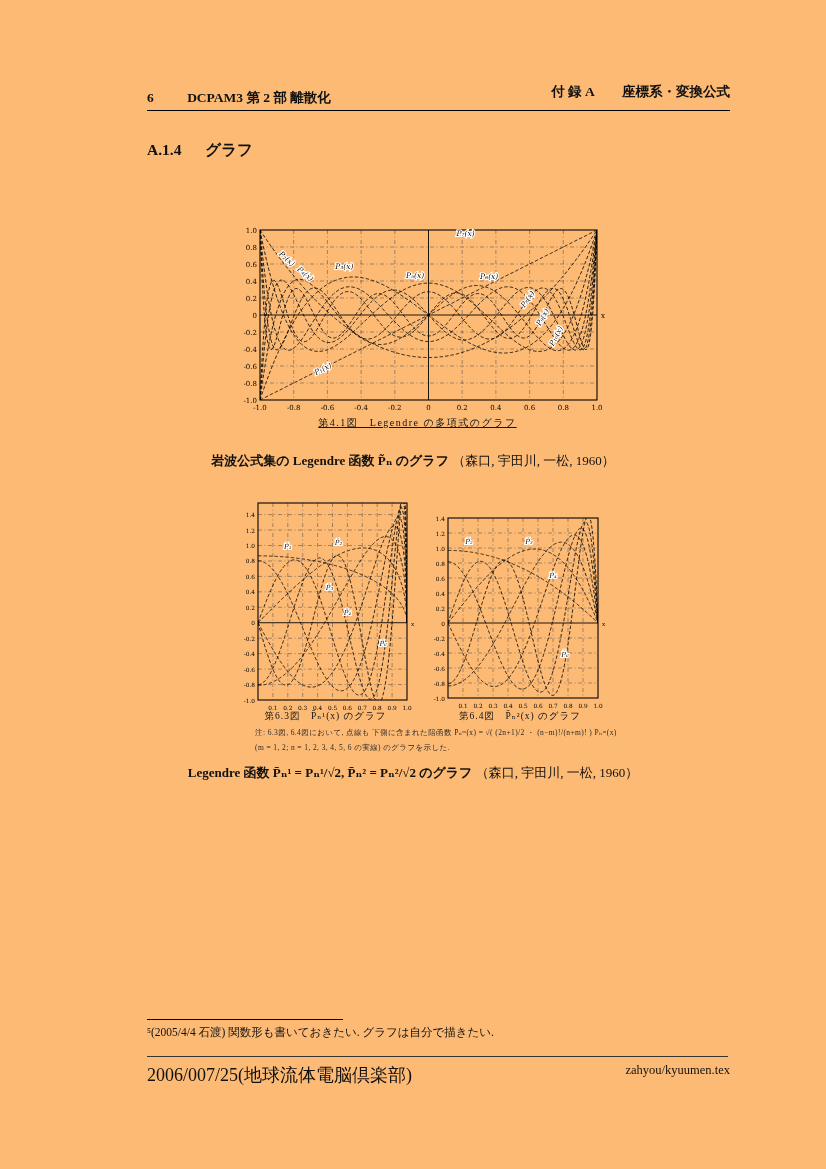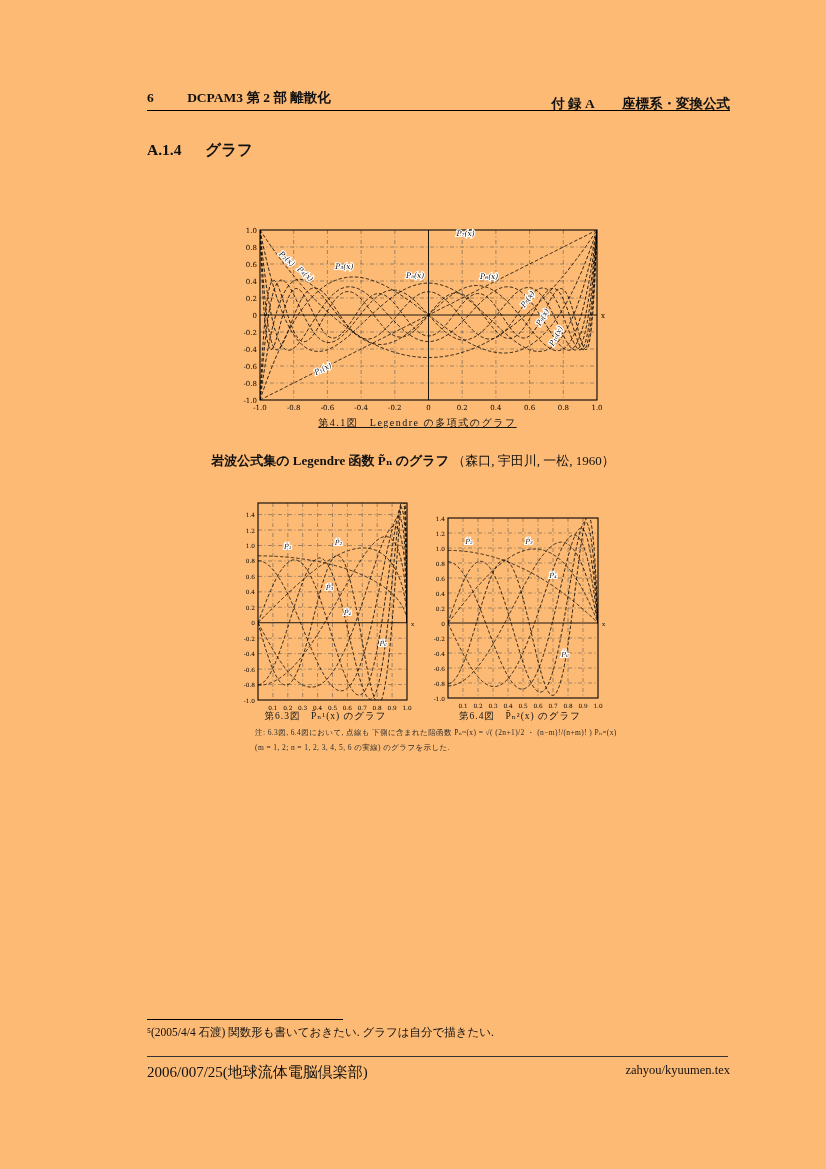--- a/index.html
+++ b/index.html
@@ -2,21 +2,21 @@
 <html><head>
 <meta charset="utf-8">
 <style>
   html,body{margin:0;padding:0;background:#e8e8e8;}
   .page{position:relative;width:826px;height:1169px;background:#fdba74;margin:0 auto;
         font-family:"Liberation Serif","DejaVu Serif",serif;color:#111;overflow:hidden;}
   .abs{position:absolute;}
   
   .header-left{left:147px;top:89px;font-size:13.5px;font-weight:bold;white-space:nowrap;}
   .page-number{display:inline-block;margin-right:30px;}
-  .header-right{top:95px;right:96px;font-size:13.5px;font-weight:bold;white-space:nowrap;text-align:right;}
+  .header-right{top:83px;right:96px;font-size:13.5px;font-weight:bold;white-space:nowrap;text-align:right;}
   .appendix-label{display:inline-block;margin-right:24px;}
   .rule{height:1px;background:#000;}
   .header-rule{left:147px;top:110px;width:583px;}
   
   .section-heading{left:147px;top:140px;font-size:15.5px;font-weight:bold;}
   .section-number{display:inline-block;margin-right:20px;text-align:right;}
   .intro{left:147px;top:174px;width:600px;font-size:13.5px;}
   
   .scanfig{filter:blur(0.25px) contrast(1.12);}
   .fig1-wrap{left:225px;top:224px;}
@@ -33,21 +33,21 @@
       color:#222;letter-spacing:1px;}
   .fig2b-scan-caption{left:430px;top:710px;width:180px;text-align:center;font-size:9.5px;
       color:#222;letter-spacing:1px;}
   .scan-note{left:255px;font-size:7.5px;color:#333;letter-spacing:.4px;white-space:nowrap;}
   .note1{top:728px;}
   .note2{top:743px;}
   
   .footnote-rule{left:147px;top:1019px;width:196px;}
   .footnote{left:147px;top:1025px;font-size:11.5px;width:560px;}
   .footer-rule{left:147px;top:1056px;width:581px;background:#333;}
-  .footer-left{left:147px;top:1063px;font-size:15px;}
+  .footer-left{left:147px;top:1063px;font-size:18px;}
   .footer-right{right:96px;top:1063px;font-size:12.5px;}
   
   svg{display:block;}
   .grid{stroke:#555;stroke-width:.55;stroke-dasharray:4 2.5 1 2.5;fill:none;}
   .axis{stroke:#111;stroke-width:.9;}
   .border{stroke:#111;stroke-width:1.1;fill:none;}
   .curve{stroke:#111;stroke-width:.85;fill:none;stroke-dasharray:3.5 2;}
   .tick{font-family:"DejaVu Serif",serif;font-size:7px;fill:#111;}
   .tx{text-anchor:middle;}
   .ty{text-anchor:end;}
@@ -292,20 +292,24 @@
         <text class="clabel" transform="translate(101,46.24999999999999) rotate(0)">P̄₃</text>
         <text class="clabel" transform="translate(125,80) rotate(0)">P̄₄</text>
         <text class="clabel" transform="translate(137,158.75) rotate(0)">P̄₆</text>
       </svg>
   </div>
   <div class="abs fig2a-scan-caption scanfig">第6.3図　P̄ₙ¹(x) のグラフ</div>
   <div class="abs fig2b-scan-caption scanfig">第6.4図　P̄ₙ²(x) のグラフ</div>
   <div class="abs scan-note note1 scanfig">注: 6.3図, 6.4図において, 点線も 下側に含まれた陪函数 P̄ₙᵐ(x) = √( (2n+1)/2 ・ (n−m)!/(n+m)! ) Pₙᵐ(x)</div>
   <div class="abs scan-note note2 scanfig">(m = 1, 2; n = 1, 2, 3, 4, 5, 6 の実線) のグラフを示した.</div>
 
+  <div class="abs caption-line caption2">
+    <span class="caption-main">Legendre 函数 P̄ₙ¹ = Pₙ¹/√2, P̄ₙ² = Pₙ²/√2 のグラフ</span>
+    <span class="caption-source">（森口, 宇田川, 一松, 1960）</span>
+  </div>
 
   <div class="abs rule footnote-rule"></div>
   <div class="abs footnote">⁵(2005/4/4 石渡) 関数形も書いておきたい. グラフは自分で描きたい.</div>
 
   <div class="abs rule footer-rule"></div>
   <div class="abs footer-left">2006/007/25(地球流体電脳倶楽部)</div>
   <div class="abs footer-right">zahyou/kyuumen.tex</div>
 
 </div>
 

